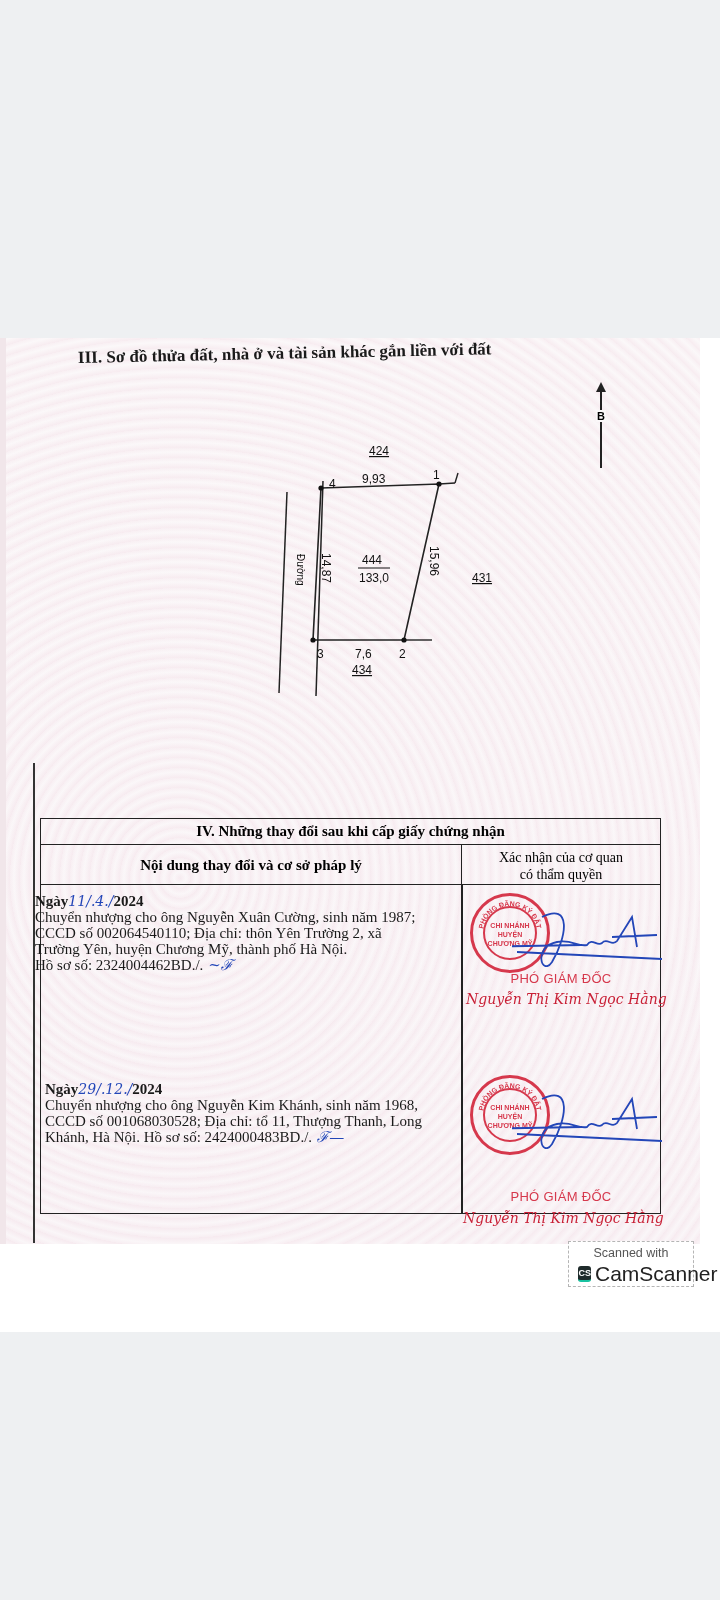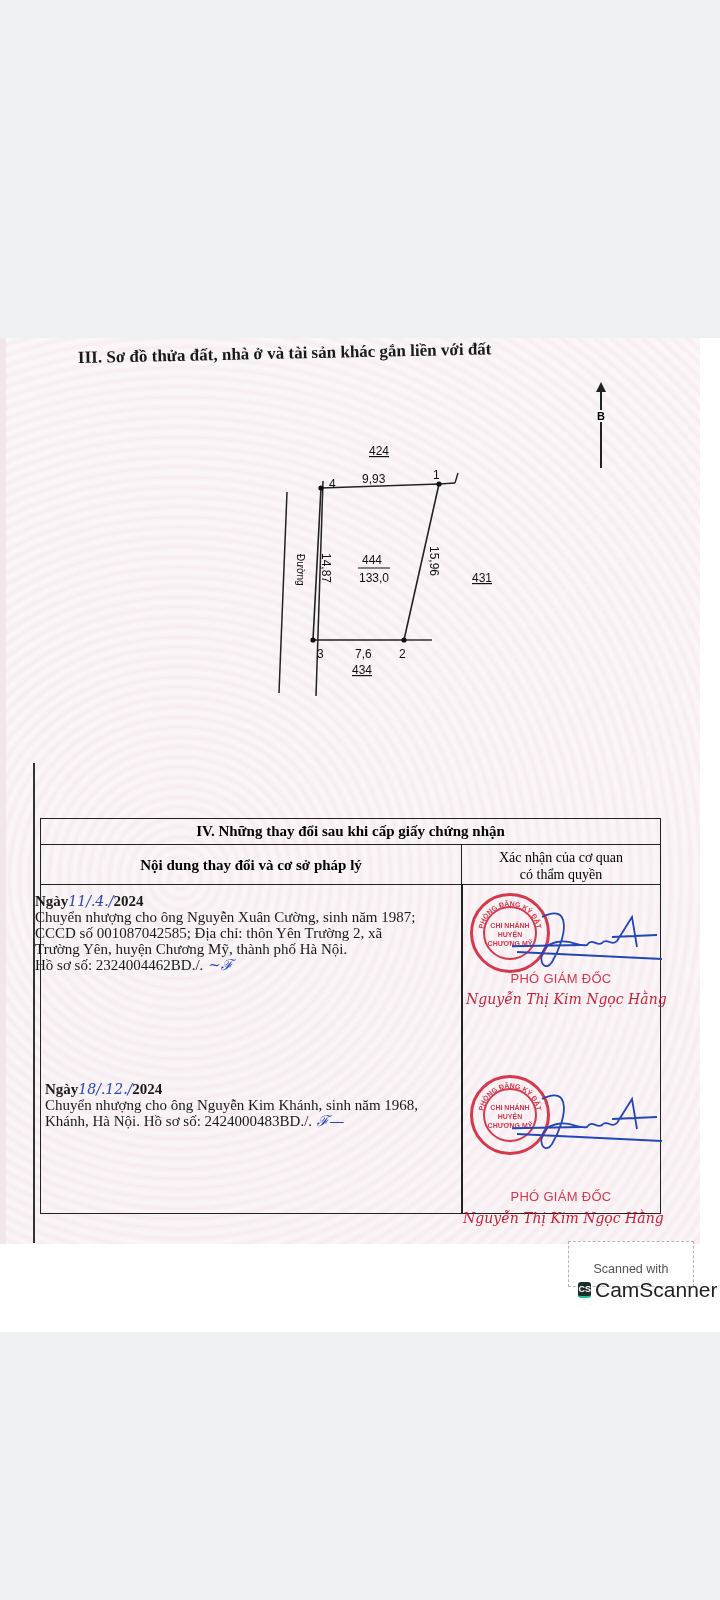--- a/index.html
+++ b/index.html
@@ -51,21 +51,21 @@
     color: #d6384c; font-family: "Liberation Sans", sans-serif; font-size: 7px; font-weight: bold; text-align: center; line-height: 9px; padding-top: 13px; }
   .stamp-ring { position: absolute; left: 0; top: 0; width: 74px; height: 74px; }
   .stamp-ring text { font-family: "Liberation Sans", sans-serif; font-size: 7px; font-weight: bold; fill: #d6384c; }
   .signature { position: absolute; left: 50px; top: 20px; width: 150px; height: 60px; }
   .role { position: absolute; left: 0; width: 198px; text-align: center; color: #d6384c; font-family: "Liberation Sans", sans-serif; font-size: 13px; letter-spacing: 0.3px; }
   .name-script { position: absolute; color: #c81f35; font-family: "DejaVu Serif", serif; font-style: italic; font-size: 14px; white-space: nowrap; }
   .camscanner {
     position: absolute; left: 568px; top: 903px; width: 126px; height: 46px; border: 1px dashed #b5b5b5; box-sizing: border-box;
     font-family: "Liberation Sans", sans-serif; text-align: center; background: #fff;
   }
-  .cs-line1 { font-size: 12.5px; color: #555; margin-top: 20px; }
+  .cs-line1 { font-size: 12.5px; color: #555; margin-top: 4px; }
   .cs-line2 { display: flex; align-items: center; justify-content: center; gap: 4px; margin-top: 2px; }
   .cs-logo { width: 18px; height: 16px; border-radius: 3px; background: #1f2b2b; color: #fff; font-size: 9px; font-weight: bold; line-height: 14px;
     border-bottom: 2px solid #19c2a0; box-sizing: border-box; margin-left: 34px; }
   .cs-name { font-size: 21px; color: #222; }
   .left-rule { position: absolute; left: 33px; top: 425px; width: 2px; height: 480px; background: #333; }
 </style>
 </head>
 <body>
 
 <div class="page">
@@ -122,21 +122,21 @@
         <div>Xác nhận của cơ quan</div>
         <div>có thẩm quyền</div>
       </div>
       <div class="col-divider"></div>
 
       <div class="entry" style="top:74px;">
         <div>
           <span class="date-label">Ngày</span><span class="hand">11/.4./</span><span class="year">2024</span>
         </div>
         <div>Chuyển nhượng cho ông Nguyễn Xuân Cường, sinh năm 1987;</div>
-        <div>CCCD số 001087042585; Địa chỉ: thôn Yên Trường 2, xã</div>
+        <div>CCCD số 002064540110; Địa chỉ: thôn Yên Trường 2, xã</div>
         <div>Trường Yên, huyện Chương Mỹ, thành phố Hà Nội.</div>
         <div><span>Hồ sơ số: 2324004462BD./.</span><span class="sig-ink"> ~ℱ</span></div>
       </div>
       <div class="confirm-cell" style="top:68px;">
         <div class="stamp">
           <svg class="stamp-ring" viewBox="0 0 74 74">
             <defs>
                 <path id="ring1" d="M 10,37 A 27,27 0 1,1 64,37"></path>
               </defs>
             <text><textPath href="#ring1" startOffset="4">PHÒNG ĐĂNG KÝ ĐẤT ĐAI</textPath></text>
@@ -149,23 +149,24 @@
         </div>
         <svg class="signature" viewBox="0 0 150 60">
           <path d="M-40,40 L70,38 M5,45 L150,52 M30,10 C60,-5 55,30 40,55 C30,70 20,40 45,35 C60,32 65,40 75,38 C80,30 85,40 90,36 C95,30 100,40 105,34 L120,10 L125,40 M100,30 L145,28" stroke="#2346b8" stroke-width="1.8" fill="none"></path>
         </svg>
         <div class="role" style="top:84px;">PHÓ GIÁM ĐỐC</div>
         <div class="name-script" style="left:4px; top:104px;">Nguyễn Thị Kim Ngọc Hằng</div>
       </div>
 
       <div class="entry" style="top:262px; left:4px; width:410px;">
         <div>
-          <span class="date-label">Ngày</span><span class="hand">18/.12./</span><span class="year">2024</span>
+          <span class="date-label">Ngày</span><span class="hand">29/.12./</span><span class="year">2024</span>
         </div>
         <div>Chuyển nhượng cho ông Nguyễn Kim Khánh, sinh năm 1968,</div>
+        <div>CCCD số 001068030528; Địa chỉ: tổ 11, Thượng Thanh, Long</div>
         <div><span>Khánh, Hà Nội. Hồ sơ số: 2424000483BD./.</span><span class="sig-ink"> ℱ—</span></div>
       </div>
       <div class="confirm-cell" style="top:250px;">
         <div class="stamp">
           <svg class="stamp-ring" viewBox="0 0 74 74">
             <defs>
                 <path id="ring2" d="M 10,37 A 27,27 0 1,1 64,37"></path>
               </defs>
             <text><textPath href="#ring2" startOffset="4">PHÒNG ĐĂNG KÝ ĐẤT ĐAI</textPath></text>
           </svg>

